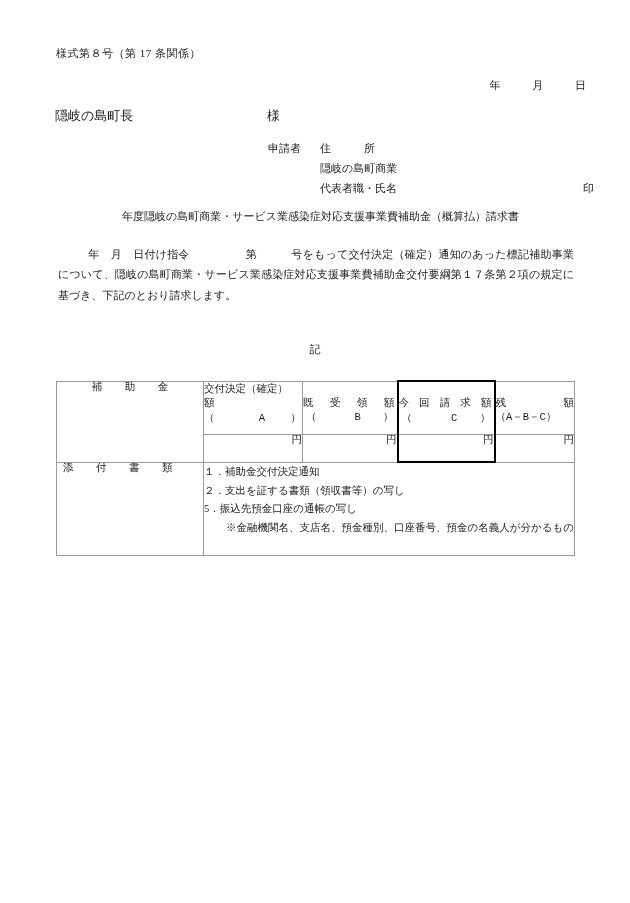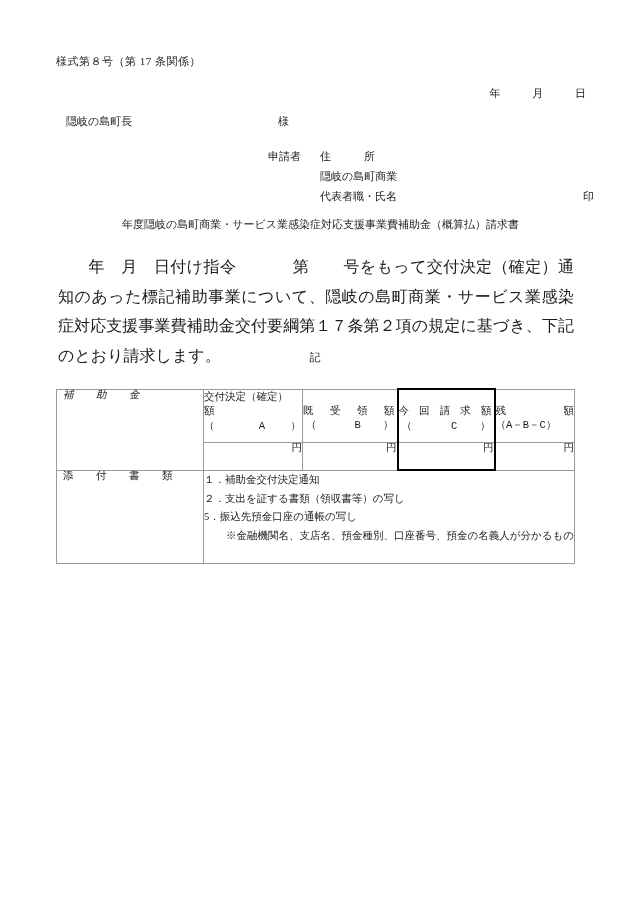--- a/index.html
+++ b/index.html
@@ -12,43 +12,41 @@
     color: #1a1a1a;
   }
   #page {
     position: relative;
     width: 630px;
     height: 819px;
     background: #ffffff;
     overflow: hidden;
     font-size: 10.5px;
     line-height: 1.0;
-    margin-top: 8px;
   }
 
   .abs { position: absolute; white-space: nowrap; }
 
   
   #form-number {
     left: 56px;  top: 48px;
     font-size: 11px;
     letter-spacing: 0.5px;
   }
   #date-line {
     left: 0; right: 44px; top: 80px;
     text-align: right;
     font-size: 11px;
   }
   #date-line .seg { display: inline-block; width: 40px; text-align: left; }
   #date-line .seg.last { width: auto; }
 
   #addressee-row {
-    left: 66px; top: 109px;
-    font-size: 11px;
-    font-family: Liberation Mono, monospace;
+    left: 55px; top: 109px;
+    font-size: 13px;
   }
   #addressee-row .recipient { display: inline-block; width: 212px; }
 
   
   #applicant-block {
     left: 268px; top: 143px;
     font-size: 11px;
   }
   #applicant-block .ap-line { position: relative; height: 20px; }
   #applicant-block .ap-label {
@@ -65,21 +63,21 @@
   
   #doc-title {
     left: 122px; top: 211px;
     font-size: 11px;
   }
 
   
   #body-paragraph {
     left: 58px; top: 244px;
     width: 516px;
-    font-size: 16px;
+    font-size: 11px;
     line-height: 1.85;
     white-space: normal;
     text-align: justify;
   }
   #body-paragraph .indent { display: inline-block; width: 30px; }
   #body-paragraph .blank-md { display: inline-block; width: 34px; }
   #body-paragraph .blank-lg { display: inline-block; width: 56px; }
 
   
   #ki-mark {
@@ -122,22 +120,21 @@
     text-align-last: justify;
     padding: 0 4px;
   }
   .split-row {
     display: flex;
     justify-content: space-between;
   }
 
   .label-cell {
     vertical-align: middle;
-    text-align: left;
-    font-style: italic;
+    text-align: center;
   }
   .label-spread {
     display: inline-block;
     letter-spacing: 6px;
     text-indent: 6px;
   }
 
   .yen-cell {
     height: 26px;
     text-align: right;

